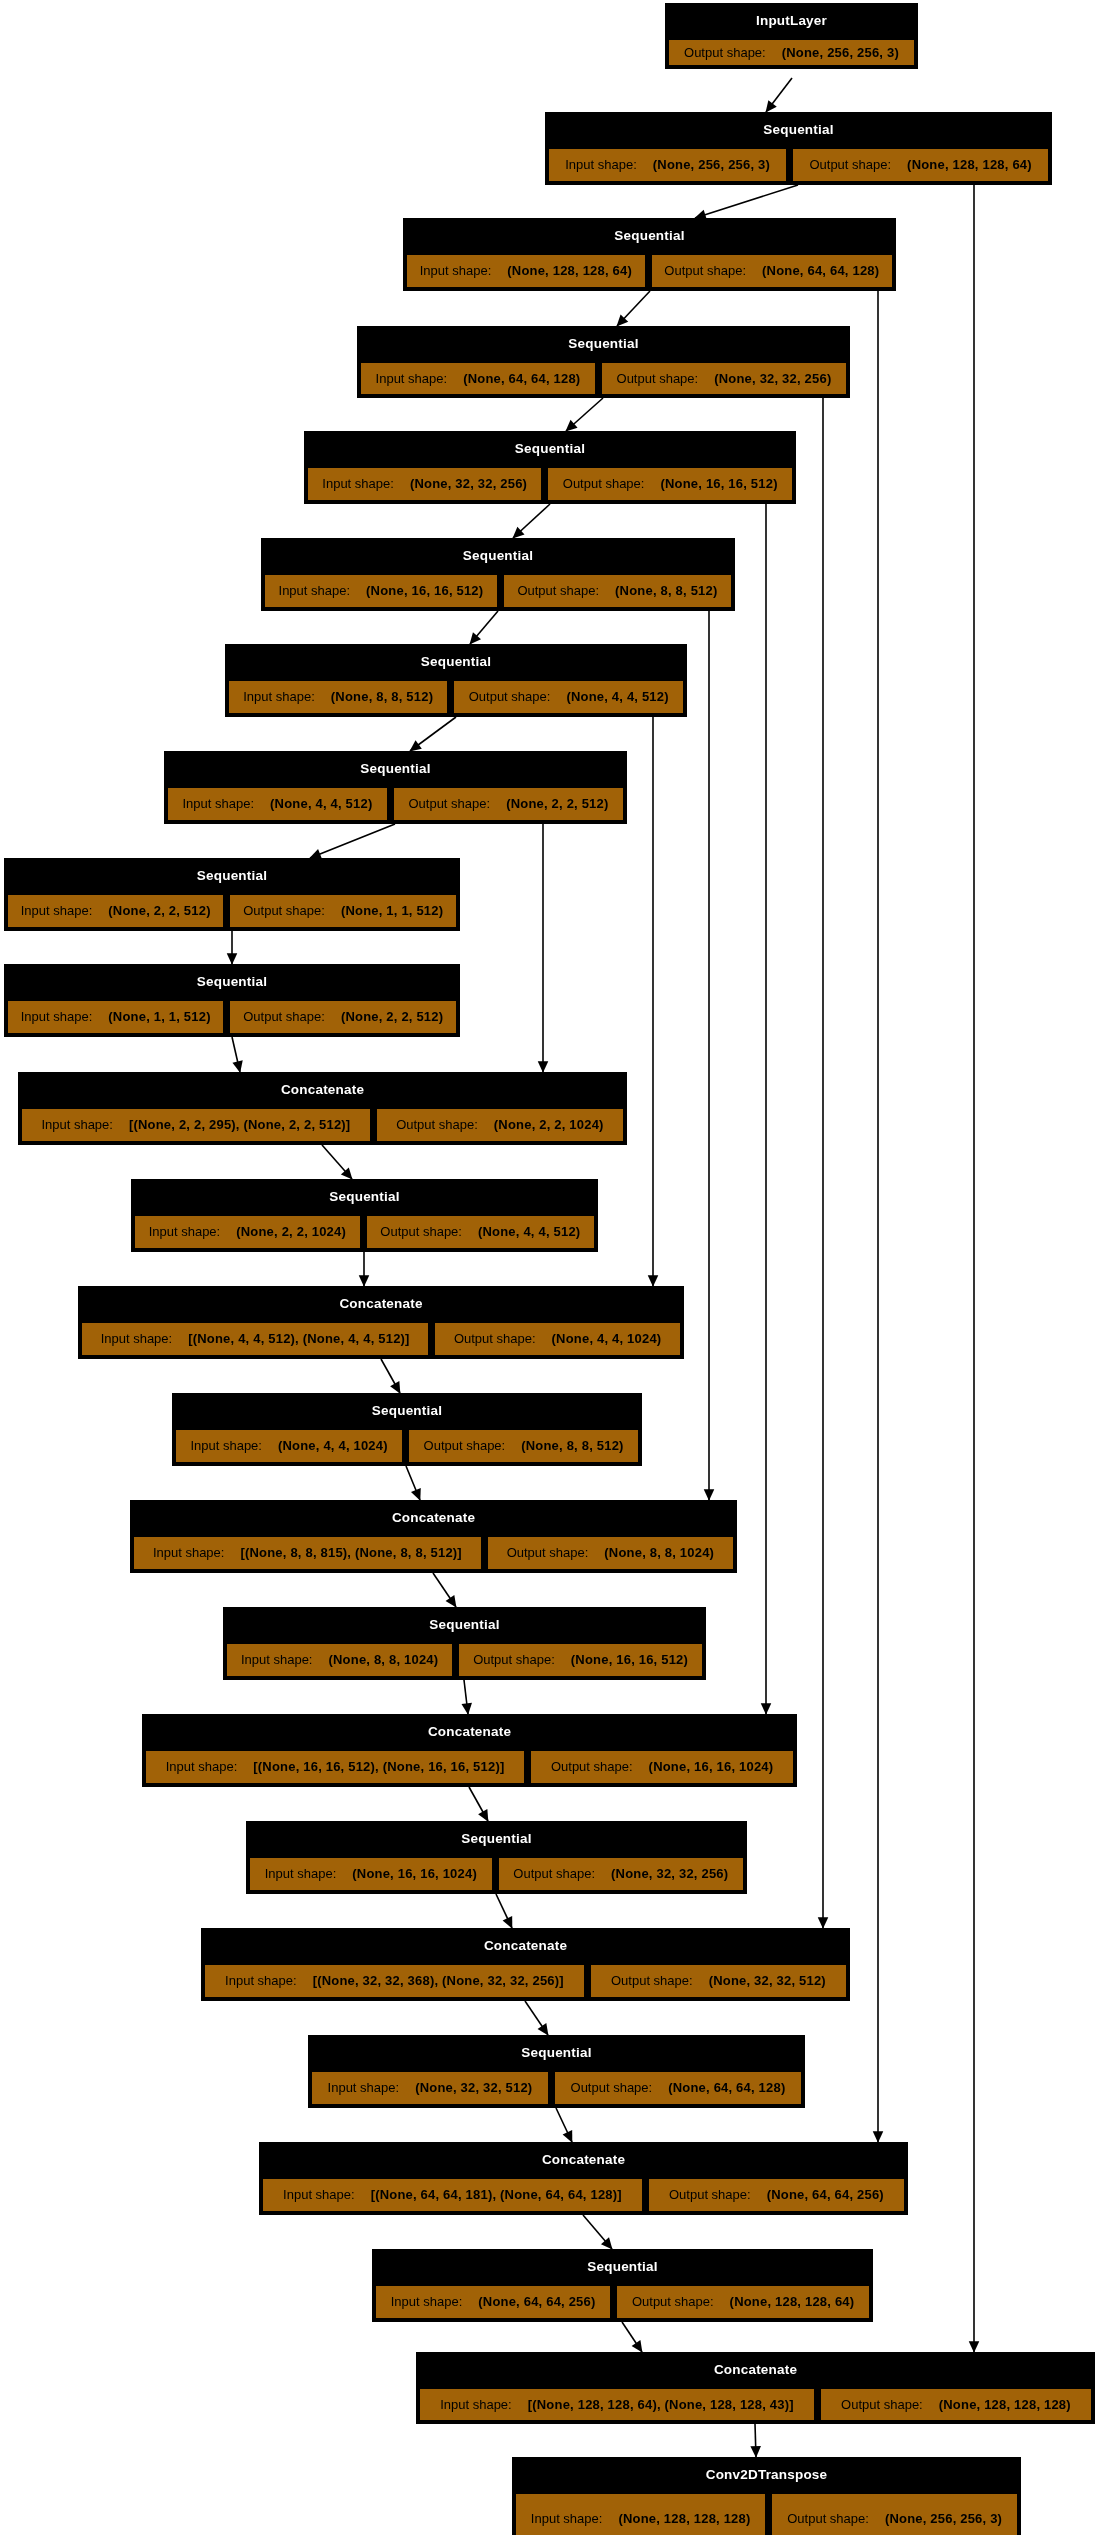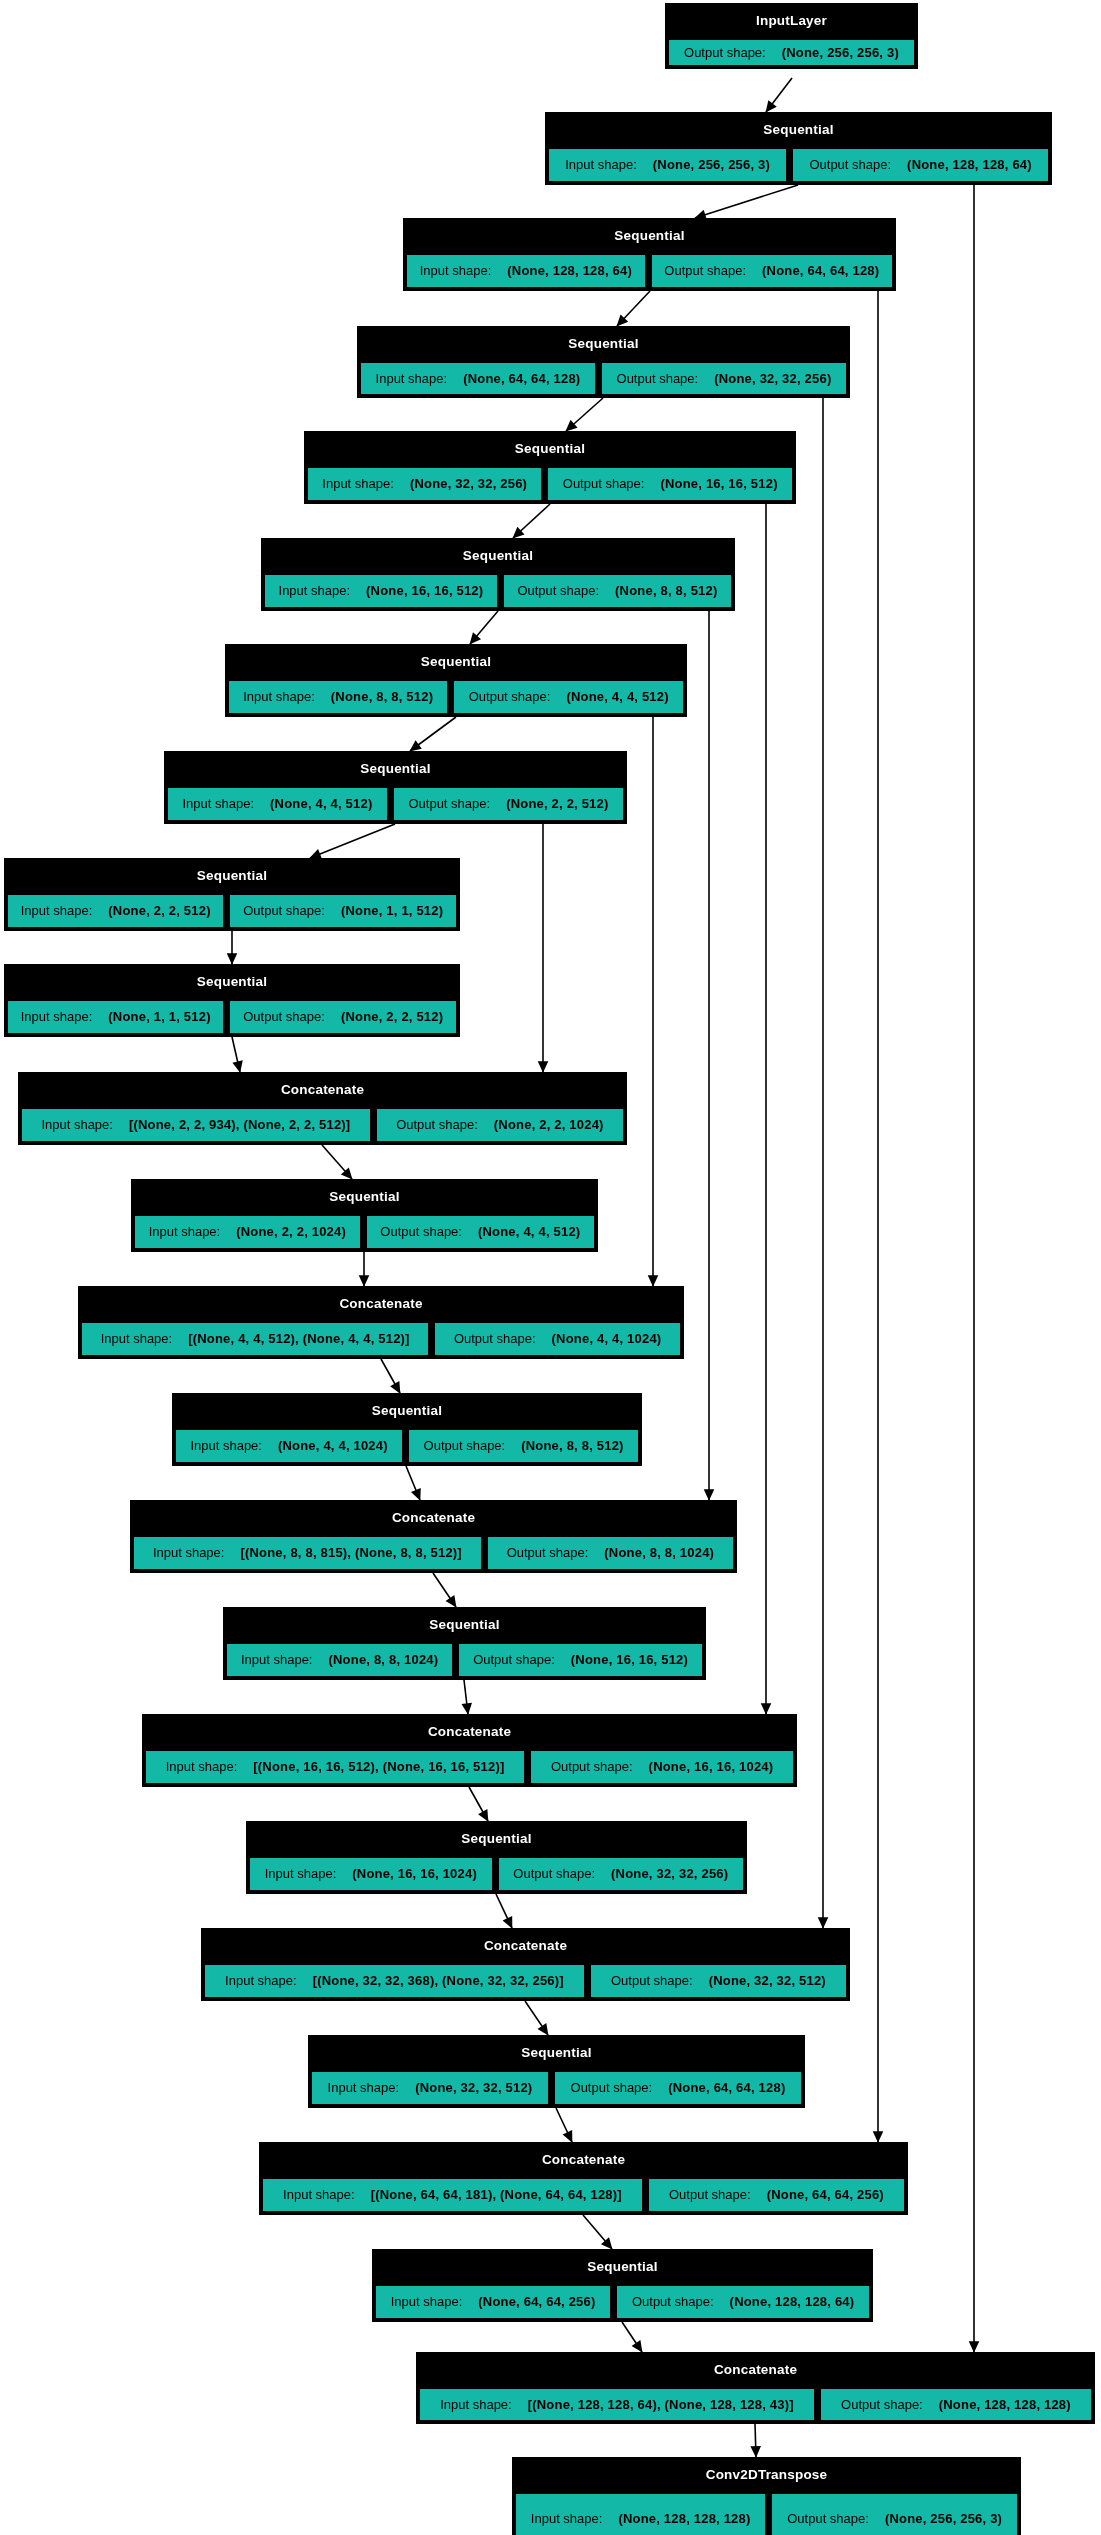--- a/index.html
+++ b/index.html
@@ -28,21 +28,21 @@
     flex:0 0 auto;
     padding:9px 6px 10px 6px;
     line-height:1;
     letter-spacing:.2px;
   }
   .node .cells{
     display:flex;
     flex:1 1 auto;
   }
   .node .cell{
-    background:#14b8a6;
+    background:#a16207;
     border:2px solid #000000;
     flex:1 1 auto;
     display:flex;
     align-items:center;
     justify-content:center;
     white-space:nowrap;
     font-size:13px;
     color:#000000;
     padding:4px 8px;
     line-height:1;
@@ -218,21 +218,21 @@
             <span>Output shape:</span>
             <b>(None, 2, 2, 512)</b>
           </div>
         </div>
       </div>
       <div class="node" style="left: 18px; top: 1072px; width: 609px; height: 73px;">
         <div class="title">Concatenate</div>
         <div class="cells">
           <div class="cell">
             <span>Input shape:</span>
-            <b>[(None, 2, 2, 934), (None, 2, 2, 512)]</b>
+            <b>[(None, 2, 2, 295), (None, 2, 2, 512)]</b>
           </div>
           <div class="cell">
             <span>Output shape:</span>
             <b>(None, 2, 2, 1024)</b>
           </div>
         </div>
       </div>
       <div class="node" style="left: 131px; top: 1179px; width: 467px; height: 73px;">
         <div class="title">Sequential</div>
         <div class="cells">

